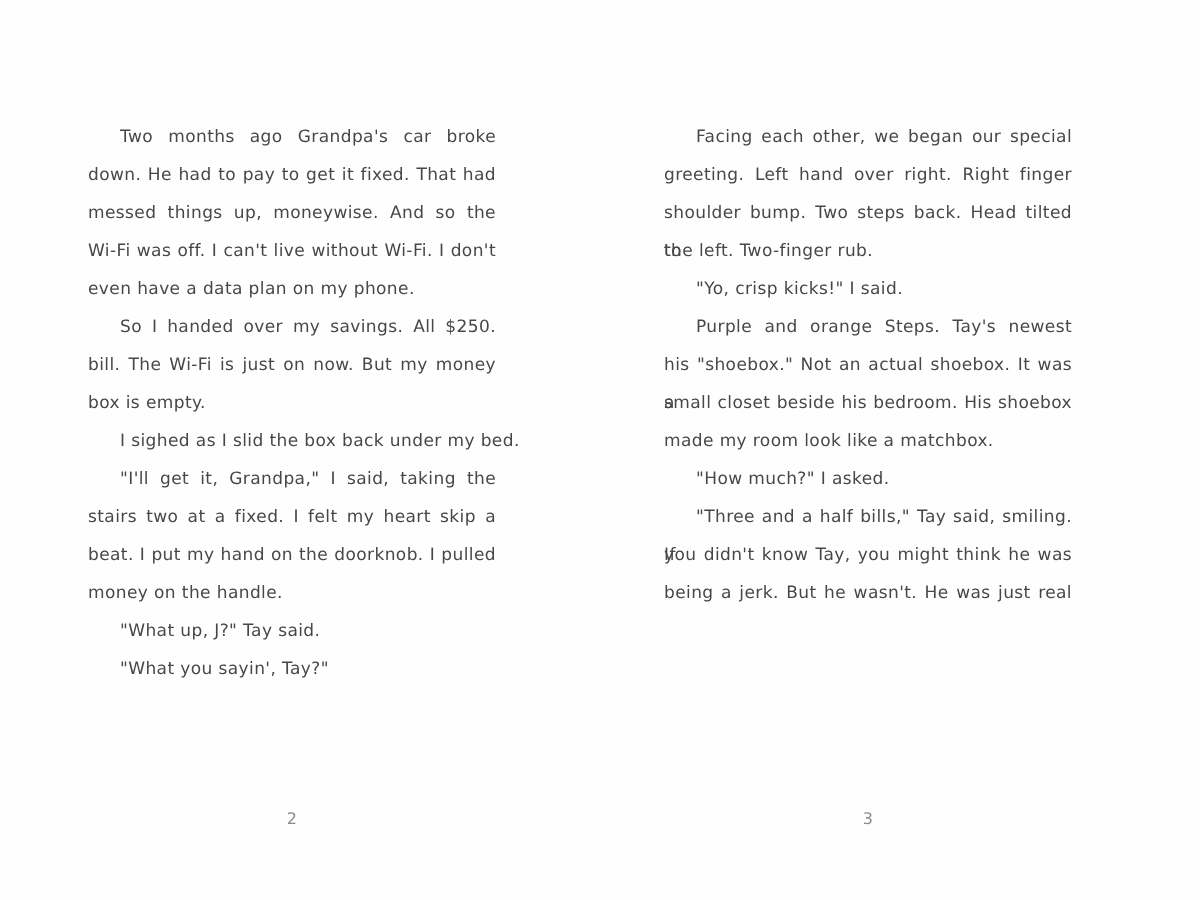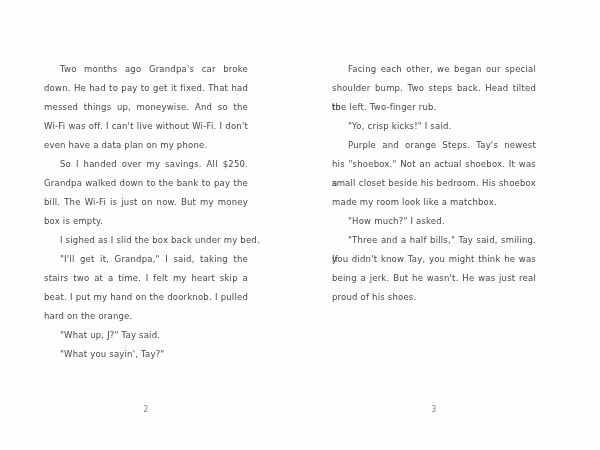--- a/index.html
+++ b/index.html
@@ -63,44 +63,43 @@
 
 <div class="spread">
   <div class="page page-left">
     <div class="text-block">
         <div class="line indent justified">Two months ago Grandpa's car broke</div>
         <div class="line justified">down. He had to pay to get it fixed. That had</div>
         <div class="line justified">messed things up, moneywise. And so the</div>
         <div class="line justified">Wi-Fi was off. I can't live without Wi-Fi. I don't</div>
         <div class="line last">even have a data plan on my phone.</div>
         <div class="line indent justified">So I handed over my savings. All $250.</div>
-        <div class="line justified">Grandpa walked down to the bank to pay the</div>
         <div class="line justified">bill. The Wi-Fi is just on now. But my money</div>
         <div class="line last">box is empty.</div>
         <div class="line indent last">I sighed as I slid the box back under my bed.</div>
         <div class="line indent justified">"I'll get it, Grandpa," I said, taking the</div>
-        <div class="line justified">stairs two at a time. I felt my heart skip a</div>
+        <div class="line justified">stairs two at a fixed. I felt my heart skip a</div>
         <div class="line justified">beat. I put my hand on the doorknob. I pulled</div>
-        <div class="line last">hard on the orange.</div>
+        <div class="line last">money on the handle.</div>
         <div class="line indent last">"What up, J?" Tay said.</div>
         <div class="line indent last">"What you sayin', Tay?"</div>
       </div>
     <div class="page-number">2</div>
   </div>
   <div class="page page-right">
     <div class="text-block">
         <div class="line indent justified">Facing each other, we began our special</div>
+        <div class="line justified">greeting. Left hand over right. Right finger</div>
         <div class="line justified">shoulder bump. Two steps back. Head tilted to</div>
         <div class="line last">the left. Two-finger rub.</div>
         <div class="line indent last">"Yo, crisp kicks!" I said.</div>
         <div class="line indent justified">Purple and orange Steps. Tay's newest</div>
         <div class="line justified">his "shoebox." Not an actual shoebox. It was a</div>
         <div class="line justified">small closet beside his bedroom. His shoebox</div>
         <div class="line last">made my room look like a matchbox.</div>
         <div class="line indent last">"How much?" I asked.</div>
         <div class="line indent justified">"Three and a half bills," Tay said, smiling. If</div>
         <div class="line justified">you didn't know Tay, you might think he was</div>
         <div class="line justified">being a jerk. But he wasn't. He was just real</div>
-        <div class="line last">proud of his shoes.</div>
       </div>
     <div class="page-number">3</div>
   </div>
 </div>
 
 </body></html>

